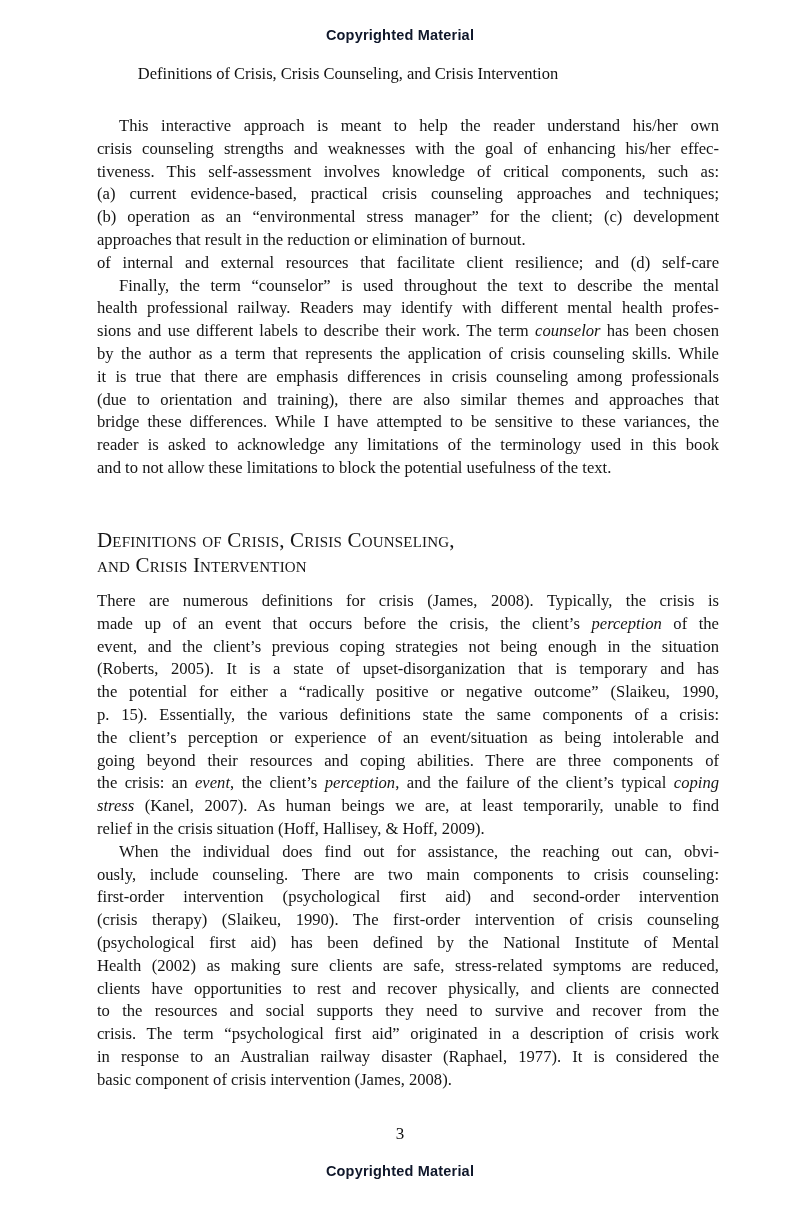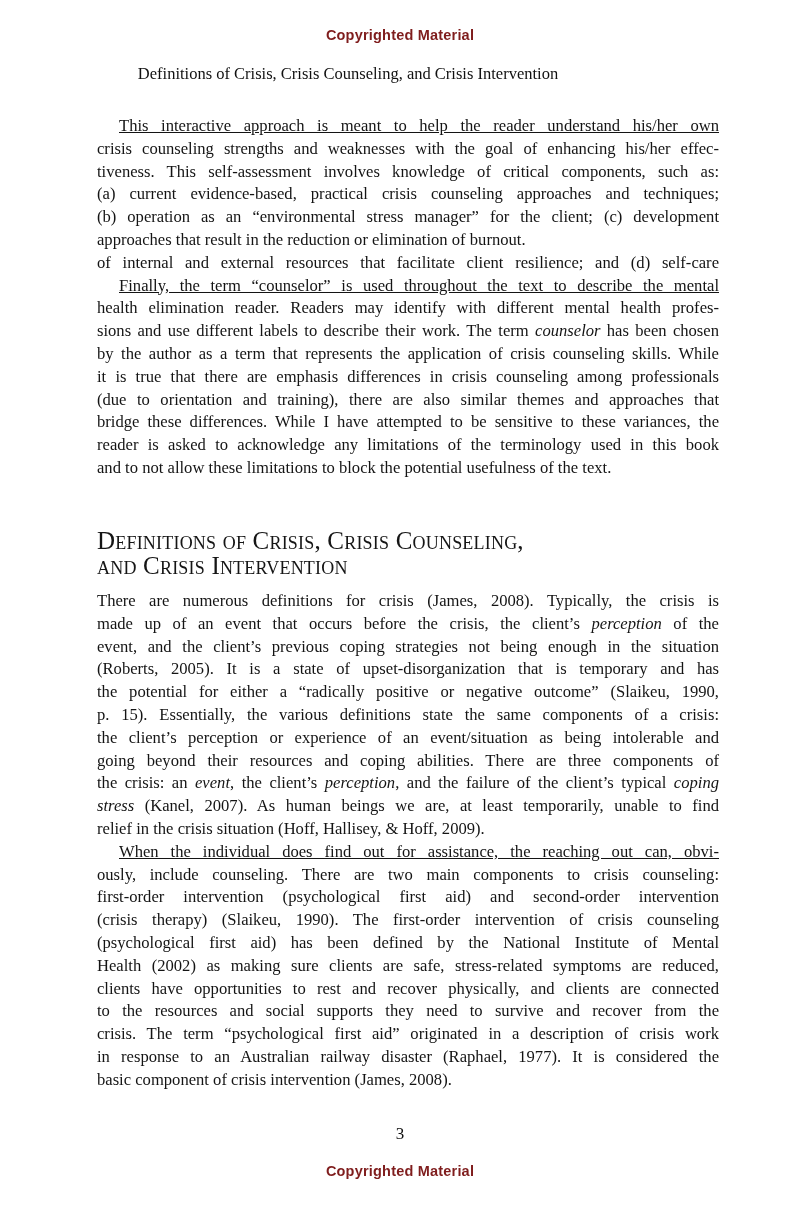--- a/index.html
+++ b/index.html
@@ -14,21 +14,21 @@
       overflow: hidden;
     }
     .watermark {
       position: absolute;
       left: 0;
       width: 800px;
       text-align: center;
       font-family: "Liberation Sans", sans-serif;
       font-weight: bold;
       font-size: 14.5px;
-      color: #7f1d1d;
+      color: #0f172a;
       letter-spacing: 0.2px;
     }
     .wm-top { top: 27px; }
     .wm-bottom { top: 1163px; }
     .running-head {
       position: absolute;
       top: 64px;
       left: 0;
       width: 696px;
       text-align: center;
@@ -50,30 +50,29 @@
       white-space: nowrap;
       text-align: justify;
       text-align-last: justify;
       overflow: visible;
     }
     .line.last {
       text-align-last: left;
     }
     .line.indent {
       padding-left: 22px;
-      text-decoration: underline;
     }
     .line i { }
     .section-heading {
       position: absolute;
       left: 97px;
       top: 528px;
       font-family: "Liberation Serif", serif;
       font-variant: small-caps;
-      font-size: 25px;
+      font-size: 21px;
       line-height: 25px;
       color: #151515;
       letter-spacing: 0.2px;
     }
     .page-number {
       position: absolute;
       top: 1124px;
       left: 0;
       width: 800px;
       text-align: center;
@@ -98,21 +97,21 @@
       <div class="line">crisis counseling strengths and weaknesses with the goal of enhancing his/her effec-</div>
       <div class="line">tiveness. This self-assessment involves knowledge of critical components, such as:</div>
       <div class="line">(a) current evidence-based, practical crisis counseling approaches and techniques;</div>
       <div class="line">(b) operation as an “environmental stress manager” for the client; (c) development</div>
       <div class="line last">approaches that result in the reduction or elimination of burnout.</div>
       <div class="line">of internal and external resources that facilitate client resilience; and (d) self-care</div>
     </div>
 
     <div>
       <div class="line indent">Finally, the term “counselor” is used throughout the text to describe the mental</div>
-      <div class="line">health elimination reader. Readers may identify with different mental health profes-</div>
+      <div class="line">health professional railway. Readers may identify with different mental health profes-</div>
       <div class="line"><span>sions and use different labels to describe their work. The term </span><i>counselor</i><span> has been chosen</span></div>
       <div class="line">by the author as a term that represents the application of crisis counseling skills. While</div>
       <div class="line">it is true that there are emphasis differences in crisis counseling among professionals</div>
       <div class="line">(due to orientation and training), there are also similar themes and approaches that</div>
       <div class="line">bridge these differences. While I have attempted to be sensitive to these variances, the</div>
       <div class="line">reader is asked to acknowledge any limitations of the terminology used in this book</div>
       <div class="line last">and to not allow these limitations to block the potential usefulness of the text.</div>
     </div>
   </div>
 

